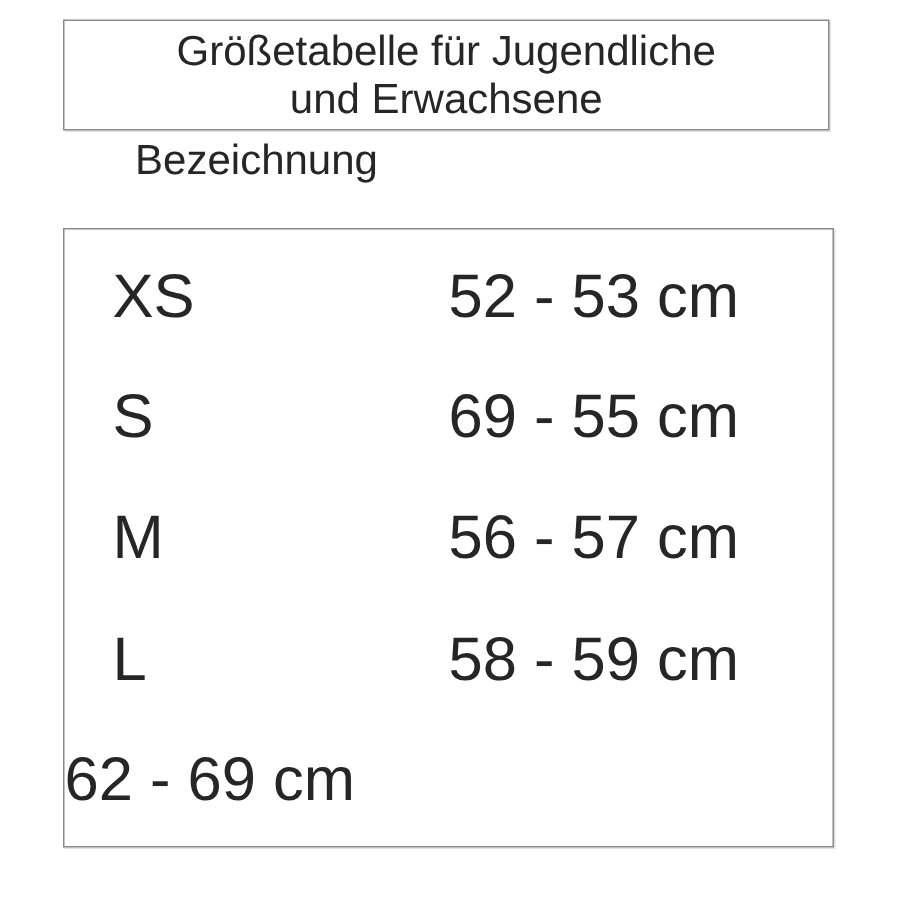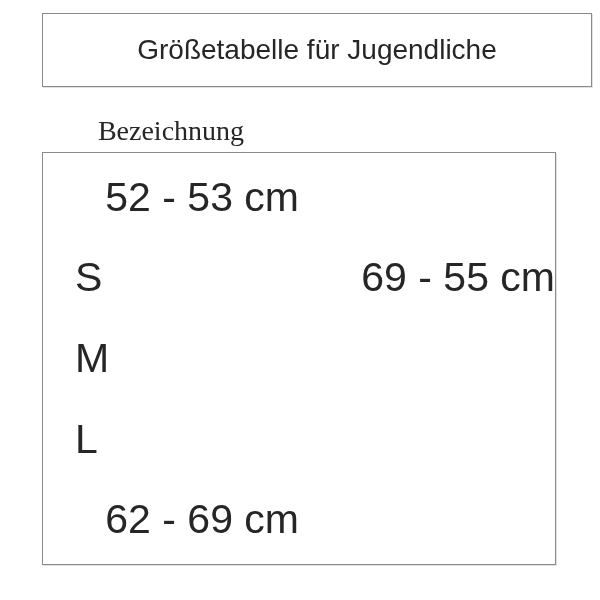--- a/index.html
+++ b/index.html
@@ -12,45 +12,44 @@
     position: relative;
     background: #ffffff;
     font-family: "Liberation Sans", sans-serif;
     color: #262626;
     overflow: hidden;
   }
   .title-box {
     position: absolute;
     left: 42px;
     top: 13px;
-    width: 550px;
+    width: 511px;
     height: 74px;
     border: 1.5px solid #8a8a8a;
     box-shadow: 1px 1px 0 rgba(140,140,140,0.25);
     background: #ffffff;
     display: flex;
     flex-direction: column;
     align-items: center;
     justify-content: center;
     box-sizing: border-box;
   }
   .title-line {
     font-size: 28px;
     line-height: 32px;
     text-align: center;
     white-space: nowrap;
   }
   .header-row {
     position: absolute;
     left: 42px;
-    top: 111px;
+    top: 87px;
     width: 516px;
     height: 40px;
     display: flex;
-    font-family: Liberation Serif, serif;
   }
   .header-cell {
     width: 50%;
     text-align: center;
     font-size: 28px;
     line-height: 40px;
     white-space: nowrap;
   }
   .table-box {
     position: absolute;
@@ -74,47 +73,51 @@
   .size-cell {
     width: 50%;
     box-sizing: border-box;
     padding-left: 32px;
     font-size: 41px;
     line-height: 1;
     white-space: nowrap;
   }
   .range-cell {
     width: 50%;
-    text-align: right;
+    text-align: left;
     font-size: 41px;
     line-height: 1;
     white-space: nowrap;
   }
 </style>
 </head>
 <body>
 
 <div class="title-box">
   <div class="title-line">Größetabelle für Jugendliche</div>
+  <div class="title-line">und Erwachsene</div>
 </div>
 
 <div class="header-row">
   <div class="header-cell">Bezeichnung</div>
 </div>
 
 <div class="table-box">
   <div class="table-row">
+    <div class="size-cell">XS</div>
     <div class="range-cell">52 - 53 cm</div>
   </div>
   <div class="table-row">
     <div class="size-cell">S</div>
     <div class="range-cell">69 - 55 cm</div>
   </div>
   <div class="table-row">
     <div class="size-cell">M</div>
+    <div class="range-cell">56 - 57 cm</div>
   </div>
   <div class="table-row">
     <div class="size-cell">L</div>
+    <div class="range-cell">58 - 59 cm</div>
   </div>
   <div class="table-row">
     <div class="range-cell">62 - 69 cm</div>
   </div>
 </div>
 
 </body></html>

